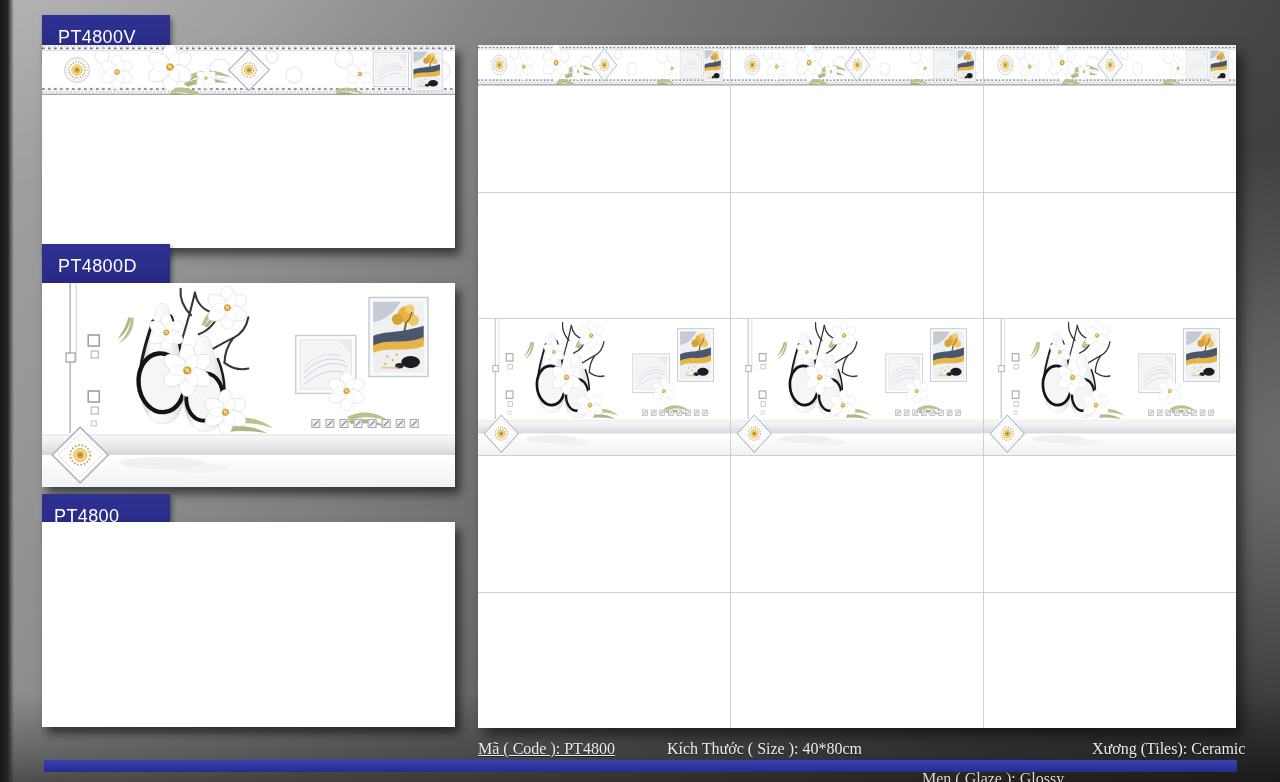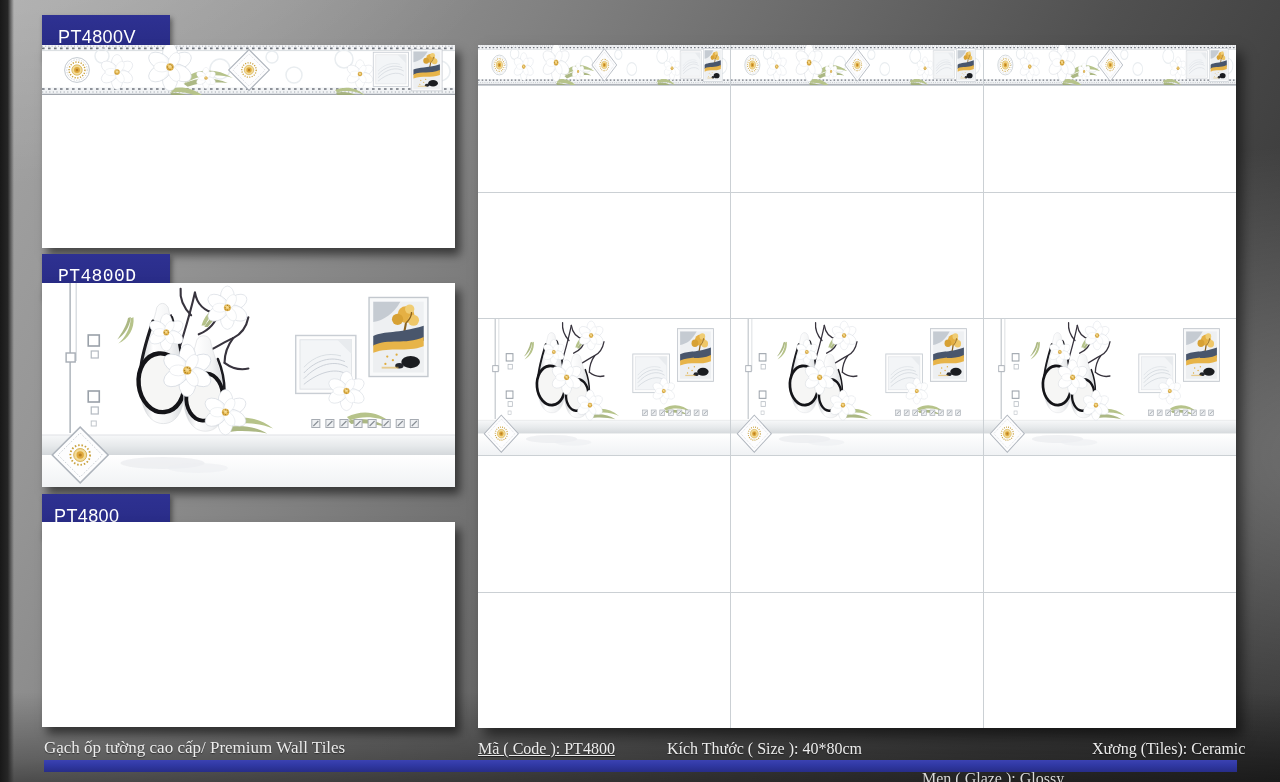--- a/index.html
+++ b/index.html
@@ -308,21 +308,21 @@
 
   <div class="plaque" style="top:15px;">
     <span>PT4800V</span>
   </div>
   <div class="tile" style="top:45px;height:203px;">
     <svg class="strip" viewBox="0 0 413 50" preserveAspectRatio="none">
         <use href="#g-border-strip"></use>
       </svg>
   </div>
 
-  <div class="plaque" style="top:254px;font-family:Liberation Mono, monospace;">
+  <div class="plaque" style="top:244px;">
     <span>PT4800D</span>
   </div>
   <div class="tile" style="top:283px;height:204px;">
     <svg class="full" viewBox="0 0 411 204" preserveAspectRatio="none">
         <use href="#g-decor-tile"></use>
       </svg>
   </div>
 
   <div class="plaque" style="top:494px;padding-left:12px;">
     <span>PT4800</span>
@@ -374,19 +374,18 @@
       <div class="cell"></div>
       <div class="cell"></div>
       <div class="cell"></div>
 
       <div class="cell"></div>
       <div class="cell"></div>
       <div class="cell"></div>
     </div>
   </div>
 
-  <div class="footer-text footer-tagline">Gạch ốp tường cao cấp/ Premium Wall Tiles</div>
   <div class="footer-text footer-code">Mã ( Code ): PT4800</div>
   <div class="footer-text footer-size">Kích Thước ( Size ): 40*80cm</div>
   <div class="footer-text footer-glaze">Men ( Glaze ): Glossy</div>
   <div class="footer-text footer-body">Xương (Tiles): Ceramic</div>
   <div class="accent-bar"></div>
 </div>
 
 </body></html>

